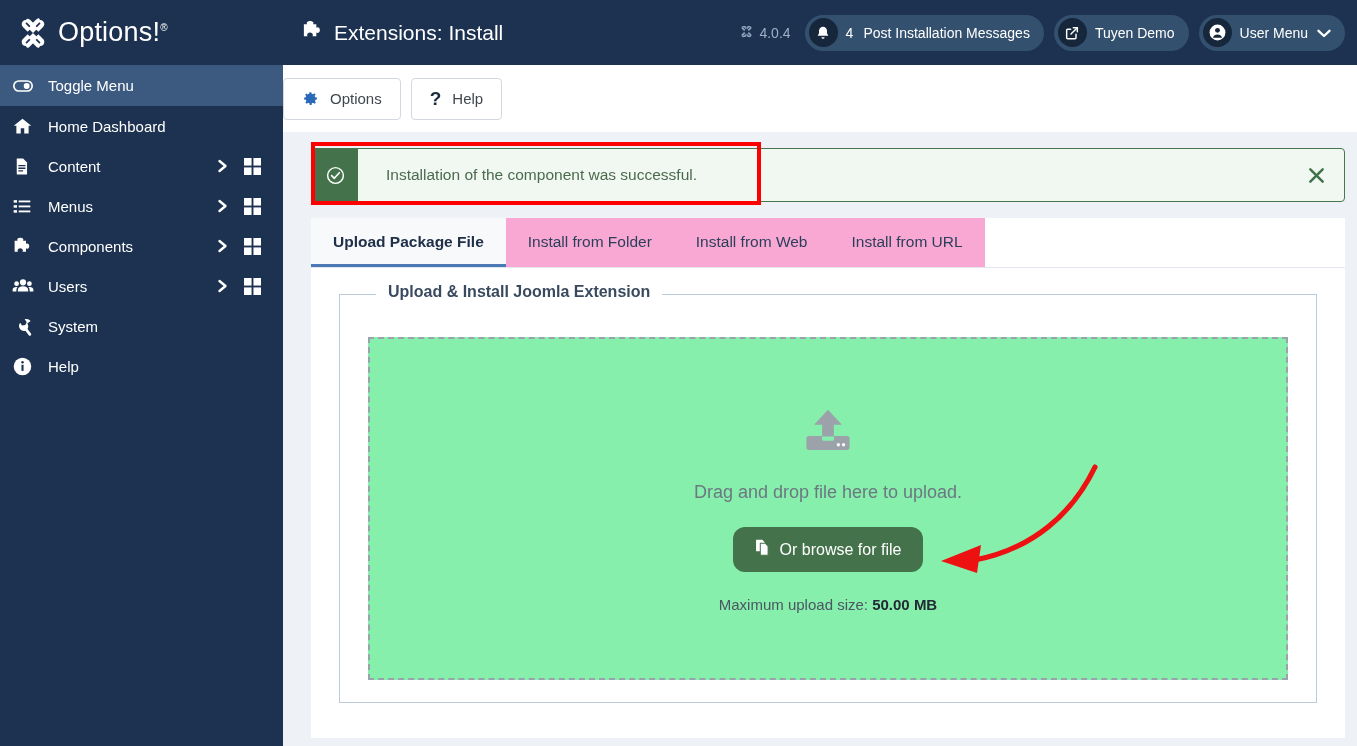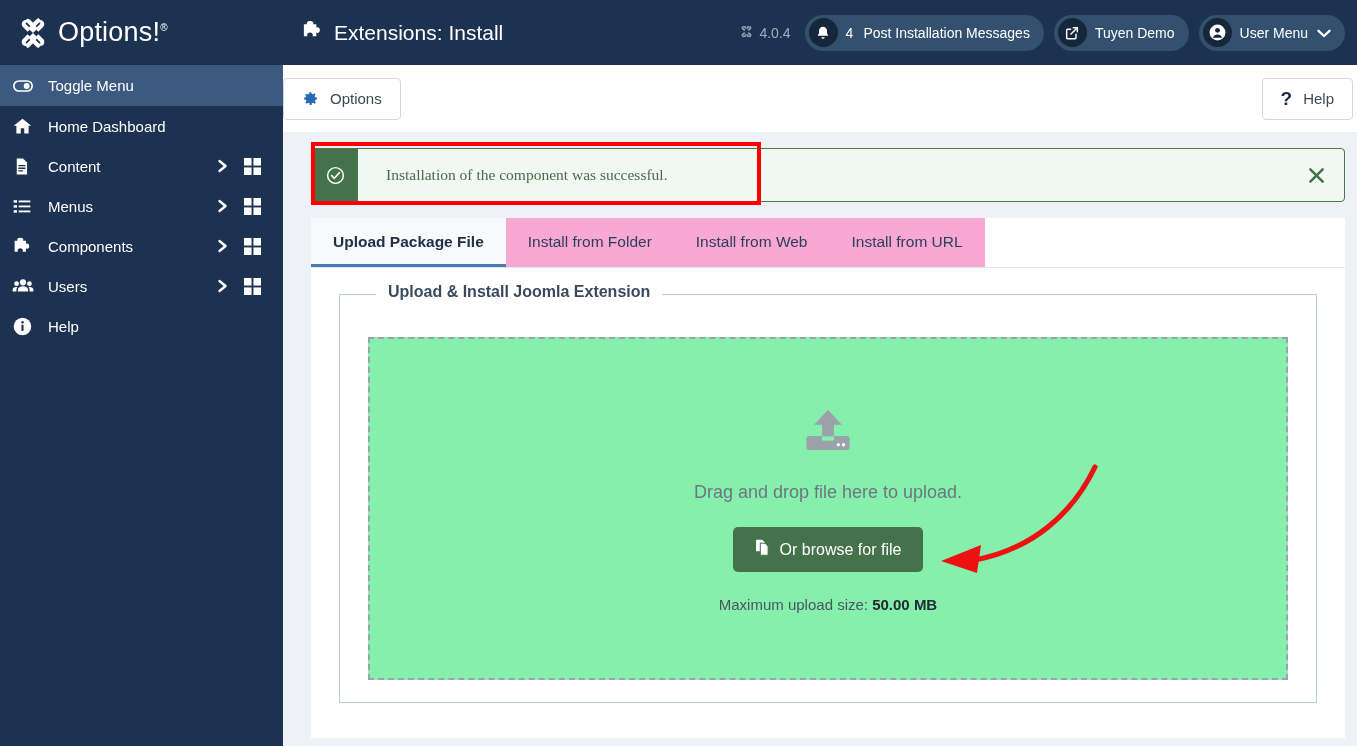--- a/index.html
+++ b/index.html
@@ -81,22 +81,22 @@
     background: #16263b;
     display: flex; align-items: center; justify-content: center;
     margin-right: 8px; flex: 0 0 29px;
   }
   .pill .badge-num { margin-right: 10px; font-size: 14px; }
   .pill.msgs .circ { background: #16263b; }
   .caret { margin-left: 9px; }
 
   .toolbar {
     height: 67px; background: #ffffff;
-    display: flex; align-items: center; justify-content: space-between;
-    padding-right: 4px; gap: 10px;
+    display: flex; align-items: center; justify-content: flex-start;
+    padding-right: 12px; gap: 10px;
   }
   .tbtn {
     display: flex; align-items: center; gap: 11px;
     height: 42px; padding: 0 18px;
     border: 1px solid #d3d8e0; border-radius: 4px;
     background: #fff; color: #41474f; font-size: 15px; cursor: pointer;
   }
   .tbtn .t-ico { color: #2a69b8; display: flex; align-items: center; }
   .tbtn .q { color: #1b2b3f; font-weight: 700; font-size: 19px; }
 
@@ -110,21 +110,21 @@
     background: #f1f7f1; height: 54px;
     overflow: hidden;
   }
   .alert-ico {
     width: 46px; flex: 0 0 46px; background: #44734b;
     display: flex; align-items: center; justify-content: center;
     color: #fff;
   }
   .alert-msg {
     flex: 1 1 auto; display: flex; align-items: center;
-    padding-left: 28px; color: #4b6b4e; font-size: 15.5px; font-family: Liberation Serif, serif;
+    padding-left: 28px; color: #4b6b4e; font-size: 15.5px;
   }
   .alert-close {
     width: 56px; flex: 0 0 56px;
     display: flex; align-items: center; justify-content: center;
     color: #41734a; font-size: 21px; font-weight: 700; cursor: pointer;
   }
   .redbox {
     position: absolute;
     left: 0px; top: -6px; width: 450px; height: 63px;
     border: 4px solid #fd0000; pointer-events: none;
@@ -165,21 +165,21 @@
     height: 343px;
     display: flex; flex-direction: column;
     align-items: center; justify-content: center;
     gap: 0;
   }
   .up-ico { color: #9ba2a9; margin-bottom: 20px; }
   .drop-text { font-size: 18px; color: #6c7782; margin-bottom: 24px; }
   .browse-btn {
     display: inline-flex; align-items: center; gap: 9px;
     background: #44734b; color: #fff;
-    border: none; border-radius: 5px;
+    border: none; border-radius: 12px;
     padding: 12px 22px; font-size: 16px; cursor: pointer;
     font-family: "Liberation Sans", sans-serif;
   }
   .maxsize { margin-top: 24px; font-size: 15px; color: #4c5662; }
   .maxsize b { color: #222a33; }
 
   .arrow-anno { position: absolute; pointer-events: none; }
 </style>
 </head>
 <body>
@@ -314,20 +314,28 @@
         <span class="nav-grid">
           <svg width="17" height="17" viewBox="0 0 18 18" fill="#fff">
               <rect x="0" y="0" width="8" height="8"></rect>
               <rect x="10" y="0" width="8" height="8"></rect>
               <rect x="0" y="10" width="8" height="8"></rect>
               <rect x="10" y="10" width="8" height="8"></rect>
             </svg>
         </span>
       </div>
 
+      <div class="nav-item">
+        <span class="nav-ico">
+          <svg width="21" height="21" viewBox="0 0 24 24" fill="#fff">
+              <path d="M20.3 4.4c-1.9-1.9-4.8-2.2-7-.9L16 6.2l-1 3.6-3.6 1-2.7-2.7c-1.3 2.2-1 5.1.9 7 1.7 1.7 4.2 2.1 6.3 1.2l4.6 4.6c.6.6 1.6.6 2.2 0s.6-1.6 0-2.2l-4.6-4.6c.9-2.1.5-4.6-1.2-6.3z" transform="rotate(8 12 12)"></path>
+            </svg>
+        </span>
+        <span class="nav-label">System</span>
+      </div>
 
       <div class="nav-item">
         <span class="nav-ico">
           <svg width="21" height="21" viewBox="0 0 24 24" fill="#fff">
               <circle cx="12" cy="12" r="10"></circle>
               <rect x="10.8" y="10" width="2.4" height="7" fill="#1c3250"></rect>
               <circle cx="12" cy="7.2" r="1.4" fill="#1c3250"></circle>
             </svg>
         </span>
         <span class="nav-label">Help</span>

